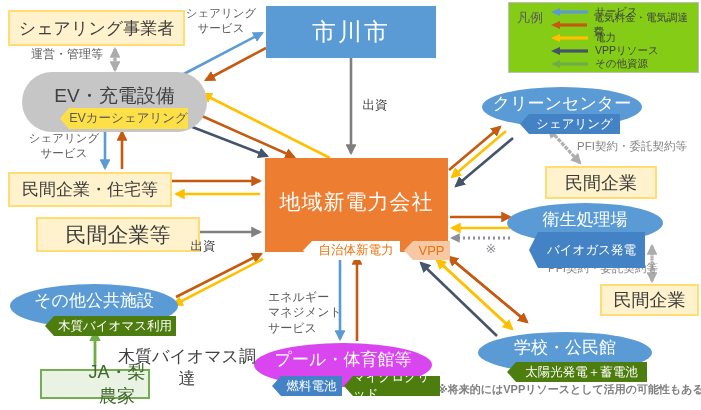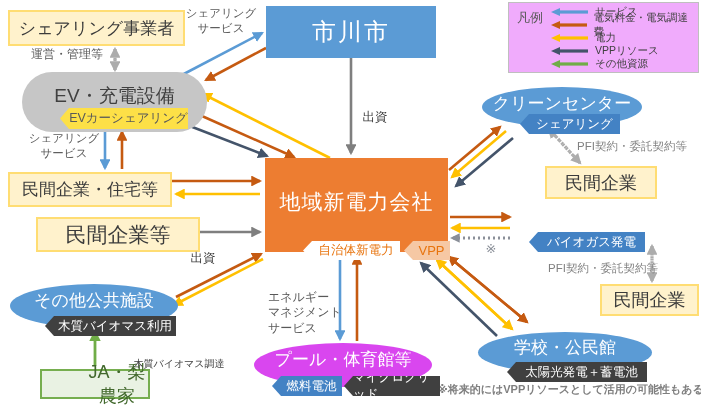--- a/index.html
+++ b/index.html
@@ -11,29 +11,29 @@
   .lbl{z-index:3;white-space:pre-line;line-height:1.28;text-align:center;}
   .tag{z-index:4;color:#fff;font-size:12.5px;
        clip-path:polygon(9px 0,100% 0,100% 100%,9px 100%,0 50%);padding-left:9px;}
   .box-blue{background:#5B9BD5;color:#fff;font-size:24px;font-weight:500;letter-spacing:2px;}
   .box-orange{background:#ED7D31;color:#fff;font-size:21px;font-weight:500;letter-spacing:1px;align-items:flex-start;padding-top:30px;}
   .box-cream{background:#FFF2CC;border:2px solid #FFDD73;color:#3B3B3B;font-weight:500;}
   .box-green{background:#E9F2E3;border:2px solid #76AE4F;color:#41682C;font-size:18px;font-weight:500;}
   .ell{border-radius:50%;color:#fff;font-size:17px;font-weight:500;}
   .ell-gray{border-radius:38px;background:#C6C6C6;color:#404040;font-size:19px;}
   .tag-dark{background:#4382C4;}
-  .tag-light{background:#404040;}
+  .tag-light{background:#4d7c0f;}
   .tag-ev{background:#fde047;color:#595959;}
   .tag-muni{background:#FFFFFF;color:#E8740E;font-weight:500;}
   .tag-vpp{background:#F6C8A4;color:#E8740E;font-weight:500;}
   .gray{color:#595959;font-size:11.5px;}
-  .dgray{color:#404040;font-size:12.5px;margin-top:12px;}
+  .dgray{color:#404040;font-size:12.5px;}
   .pfi{color:#808080;font-size:11.5px;}
   .foot{color:#7F7F7F;font-size:11px;font-weight:600;white-space:nowrap;}
-  #legend{left:508px;top:2px;width:191px;height:71px;border:1px solid #BFBFBF;background:#f0abfc;
+  #legend{left:508px;top:2px;width:191px;height:71px;border:1px solid #BFBFBF;background:#84cc16;
           z-index:5;flex-direction:column;justify-content:space-around;align-items:flex-start;padding:3px 4px;}
   .leg-row{display:flex;align-items:center;height:12px;}
   .leg-row svg{margin-right:6px;}
   .leg-label{font-size:10.5px;color:#404040;}
   .leg-title{position:absolute;left:8px;top:6px;font-size:13px;color:#595959;}
   .leg-rows{margin-left:38px;display:flex;flex-direction:column;gap:1px;}
 </style>
 </head>
 <body>
 
@@ -162,21 +162,22 @@
   <div class="node ell-gray" style="left:22px;top:72px;width:185px;height:60px;padding-bottom:12px;">EV・充電設備</div>
   <div class="tag tag-ev" style="left:60px;top:108px;width:128px;height:21px;">EVカーシェアリング</div>
   <div class="node box-cream" style="left:8px;top:172px;width:164px;height:35px;font-size:17px;">民間企業・住宅等</div>
   <div class="node box-cream" style="left:8px;top:217px;width:164px;height:35px;font-size:21px;margin-left:28px;">民間企業等</div>
   <div class="node box-orange" style="left:265px;top:158px;width:183px;height:94px;">地域新電力会社</div>
   <div class="tag tag-muni" style="left:303px;top:241px;width:97px;height:19px;font-size:12.5px;">自治体新電力</div>
   <div class="tag tag-vpp" style="left:404px;top:241px;width:46px;height:19px;font-size:13px;">VPP</div>
   <div class="node ell" style="left:482px;top:87px;width:160px;height:40px;background:#5B9BD5;padding-bottom:8px;">クリーンセンター</div>
   <div class="tag tag-dark" style="left:520px;top:114px;width:100px;height:20px;">シェアリング</div>
   <div class="node box-cream" style="left:545px;top:166px;width:112px;height:33px;font-size:18px;">民間企業</div>
-  <div class="tag tag-dark" style="left:529px;top:232px;width:116px;height:20px;">バイオガス発電</div>
+  <div class="node ell" style="left:507px;top:203px;width:156px;height:40px;background:#5B9BD5;padding-bottom:8px;">衛生処理場</div>
+  <div class="tag tag-dark" style="left:529px;top:232px;width:116px;height:36px;">バイオガス発電</div>
   <div class="node box-cream" style="left:600px;top:284px;width:99px;height:32px;font-size:18px;">民間企業</div>
   <div class="node ell" style="left:478px;top:332px;width:174px;height:41px;background:#5B9BD5;padding-bottom:10px;">学校・公民館</div>
   <div class="tag tag-light" style="left:507px;top:362px;width:140px;height:20px;">太陽光発電＋蓄電池</div>
   <div class="node ell" style="left:254px;top:343px;width:178px;height:44px;background:#d946ef;padding-bottom:12px;">プール・体育館等</div>
   <div class="tag tag-dark" style="left:272px;top:376px;width:70px;height:20px;">燃料電池</div>
   <div class="tag tag-light" style="left:344px;top:376px;width:96px;height:20px;">マイクログリッド</div>
   <div class="node ell" style="left:10px;top:284px;width:168px;height:44px;background:#5B9BD5;padding-bottom:12px;">その他公共施設</div>
   <div class="tag tag-light" style="left:45px;top:316px;width:131px;height:20px;">木質バイオマス利用</div>
   <div class="node box-green" style="left:40px;top:369px;width:110px;height:30px;padding-left:44px;">JA・梨農家</div>
 
@@ -185,17 +186,17 @@
   <div class="lbl gray" style="left:28px;top:47px;width:78px;font-size:12px;">運営・管理等</div>
   <div class="lbl gray" style="left:26px;top:131px;width:76px;">シェアリング
 サービス</div>
   <div class="lbl dgray" style="left:358px;top:97px;width:34px;">出資</div>
   <div class="lbl dgray" style="left:186px;top:238px;width:34px;">出資</div>
   <div class="lbl gray" style="left:268px;top:290px;width:82px;font-size:12px;justify-content:flex-start;text-align:left;">エネルギー
 マネジメント
 サービス</div>
   <div class="lbl pfi" style="left:563px;top:139px;width:138px;">PFI契約・委託契約等</div>
   <div class="lbl pfi" style="left:534px;top:261px;width:138px;">PFI契約・委託契約等</div>
-  <div class="lbl dgray" style="left:104px;top:346px;width:150px;font-size:10px;text-align:right;">木質バイオマス調達</div>
+  <div class="lbl dgray" style="left:112px;top:346px;width:150px;font-size:17px;">木質バイオマス調達</div>
   <div class="lbl" style="left:482px;top:241px;width:18px;font-size:13px;color:#8A8F98;">※</div>
   <div class="lbl foot" style="left:437px;top:382px;width:262px;justify-content:flex-start;">※将来的にはVPPリソースとして活用の可能性もある</div>
 
 </div>
 
 </body></html>

